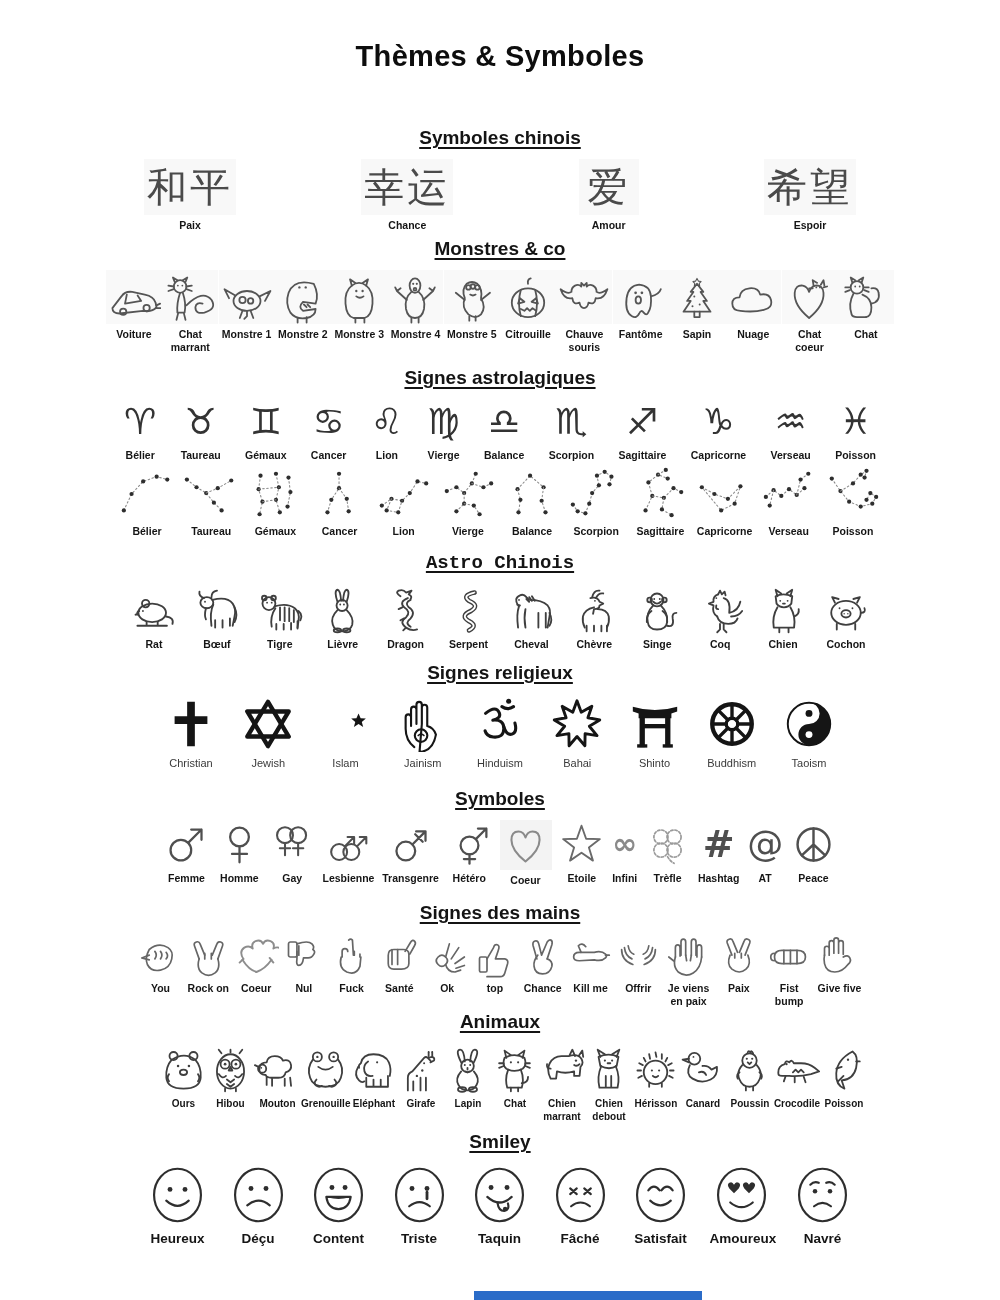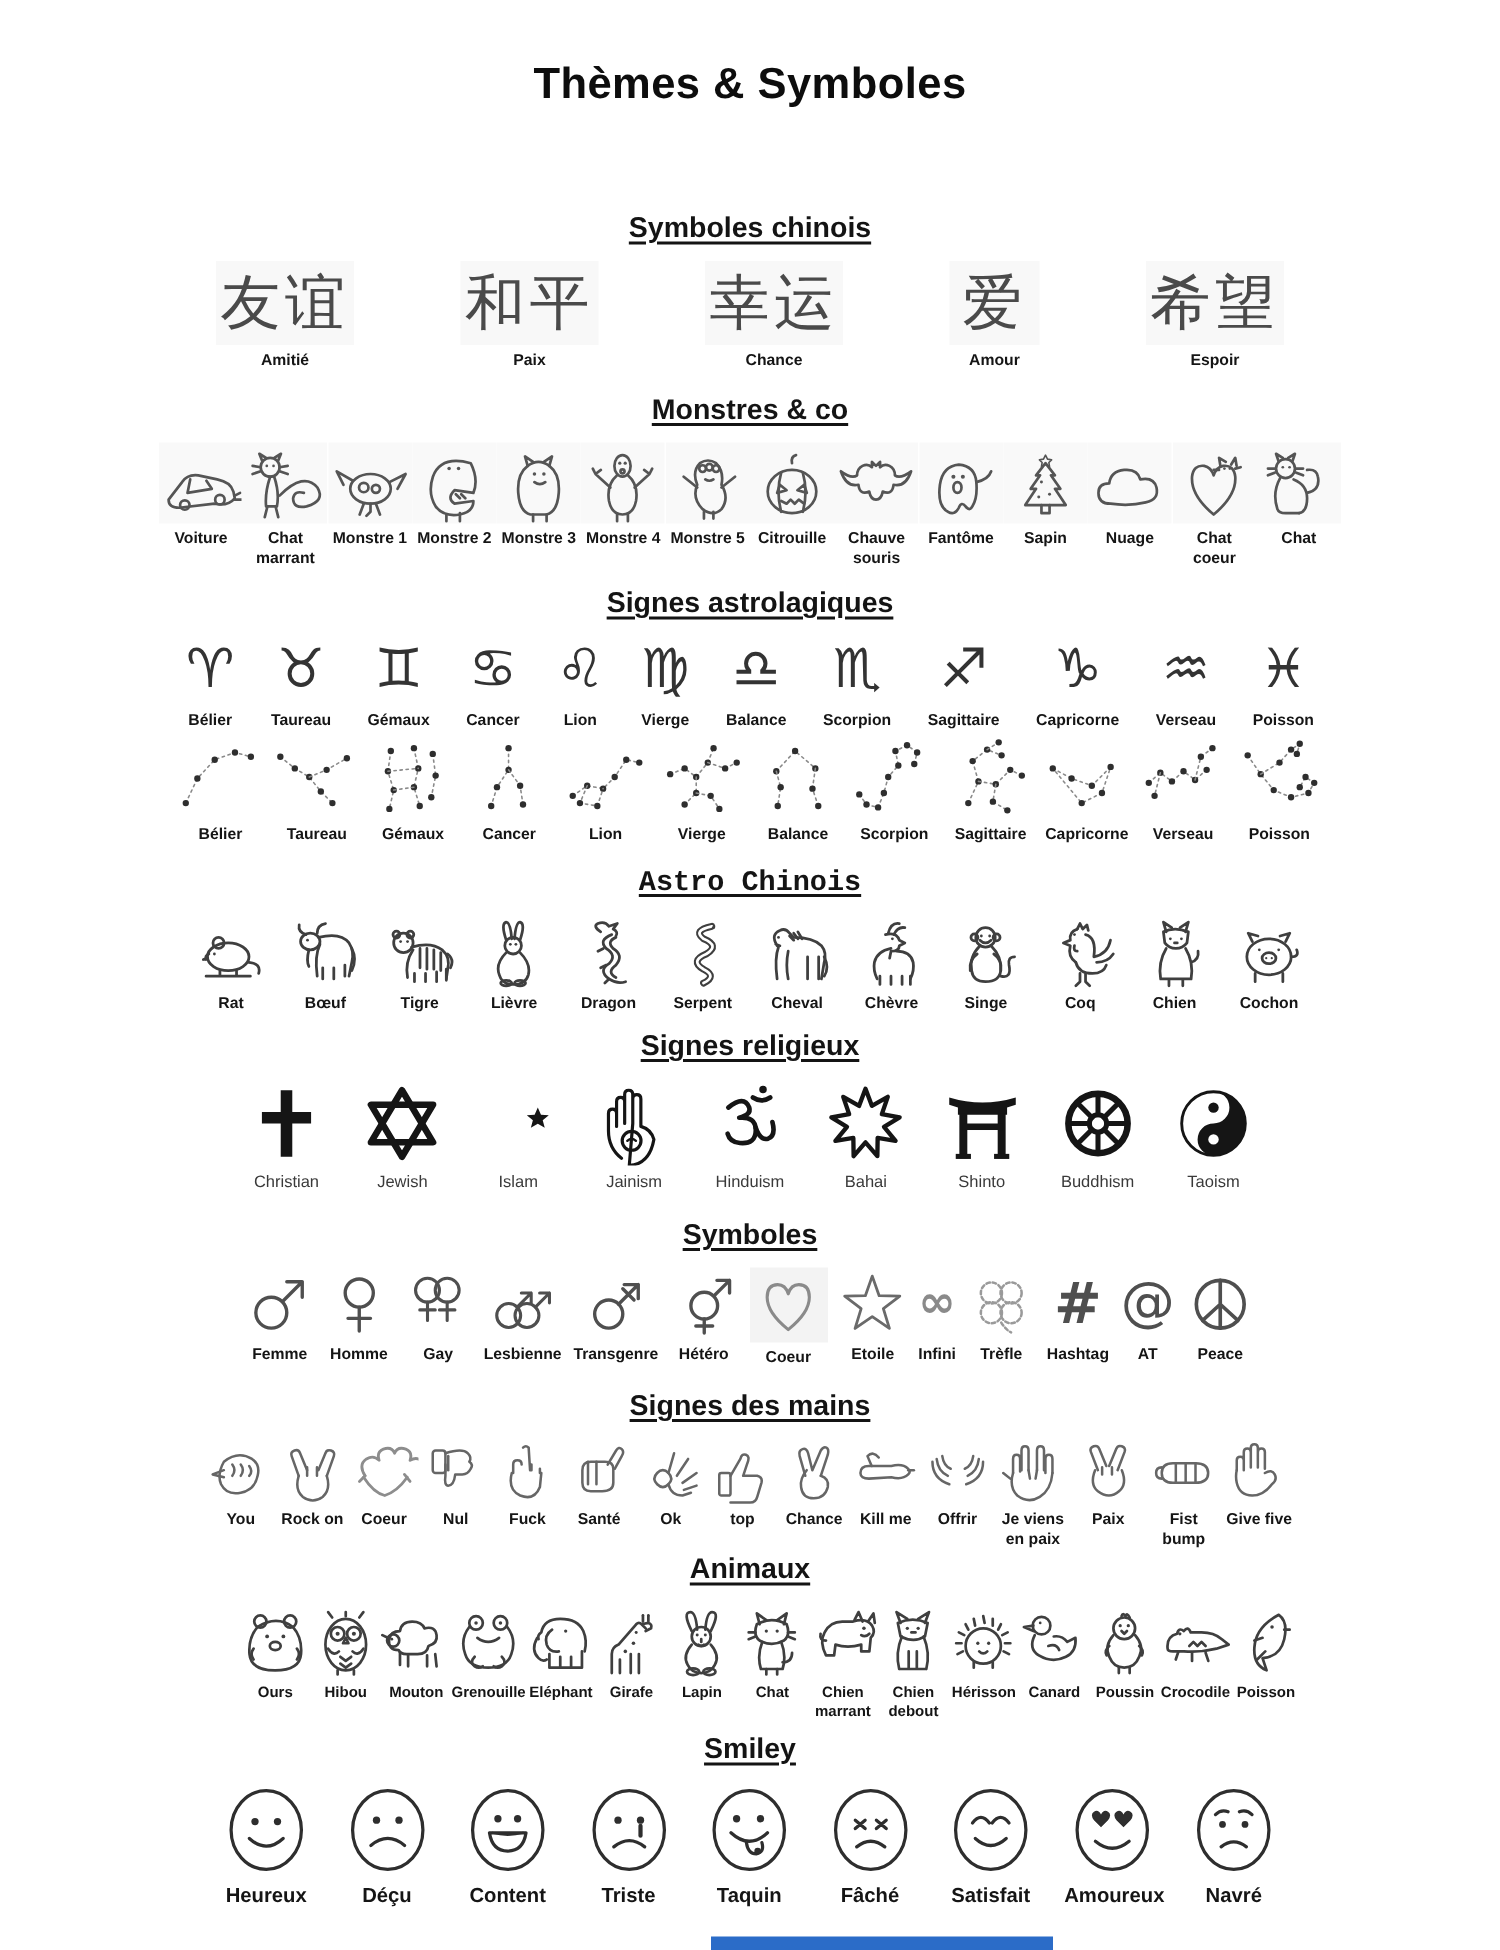--- a/index.html
+++ b/index.html
@@ -9,26 +9,26 @@
   .sec h2{font-size:19px;font-weight:800;text-align:center;color:#141414;
           text-decoration:underline;text-decoration-thickness:1.6px;text-underline-offset:3px;margin:20px 0 10px;}
   .row{display:flex;justify-content:space-between;align-items:flex-start;}
   .cell{display:flex;flex-direction:column;align-items:center;}
   .icon{display:flex;align-items:flex-end;justify-content:center;}
   .lbl{font-size:10.5px;font-weight:700;color:#151515;text-align:center;line-height:1.3;margin-top:4px;max-width:64px;}
   svg{display:block;}
   .glyph{line-height:1;font-family:"DejaVu Sans",sans-serif;}
 
   
-  .s-chinois h2{margin-top:69px;}
+  .s-chinois h2{margin-top:54px;}
   .s-chinois .row{padding:0 60px;}
   .s-chinois .icon{height:56px;min-width:54px;background:#f8f8f8;align-items:center;padding:0 3px;}
   .s-chinois .glyph{font-size:40px;color:#4a4a4a;letter-spacing:3px;}
 
-  .s-monstres h2{margin-top:15px;}
+  .s-monstres h2{margin-top:5px;}
   .s-monstres .row{padding:0 22px;}
   .s-monstres .icon{height:54px;width:56px;background:#f9f9f9;}
   .s-monstres svg{width:54px;height:48px;}
   .s-monstres .lbl{max-width:54px;}
 
   .s-astrologiques h2{margin-top:12px;}
   .s-astrologiques .row{padding:0 40px;}
   .s-astrologiques .icon{height:46px;align-items:center;}
   .s-astrologiques .glyph{font-size:36px;color:#333;}
   .s-astrologiques .lbl{max-width:62px;}
@@ -80,26 +80,20 @@
 </style>
 </head>
 <body>
 
 <div class="page" data-name="symbols-catalog-page">
   <h1 data-name="page-title">Thèmes &amp; Symboles</h1>
   <main data-name="sections">
       <section class="sec s-chinois" data-name="section-chinois">
         <h2 data-name="section-header-chinois">Symboles chinois</h2>
         <div class="row" data-name="symbol-row-chinois">
-          <div class="cell" data-name="chinois-amitie">
-            <div class="icon" data-name="chinese-calligraphy-icon">
-              <span class="glyph" data-name="chinese-calligraphy-glyph">友谊</span>
-            </div>
-            <div class="lbl" data-name="symbol-label">Amitié</div>
-          </div>
           <div class="cell" data-name="chinois-paix">
             <div class="icon" data-name="chinese-calligraphy-icon">
               <span class="glyph" data-name="chinese-calligraphy-glyph">和平</span>
             </div>
             <div class="lbl" data-name="symbol-label">Paix</div>
           </div>
           <div class="cell" data-name="chinois-chance">
             <div class="icon" data-name="chinese-calligraphy-icon">
               <span class="glyph" data-name="chinese-calligraphy-glyph">幸运</span>
             </div>

